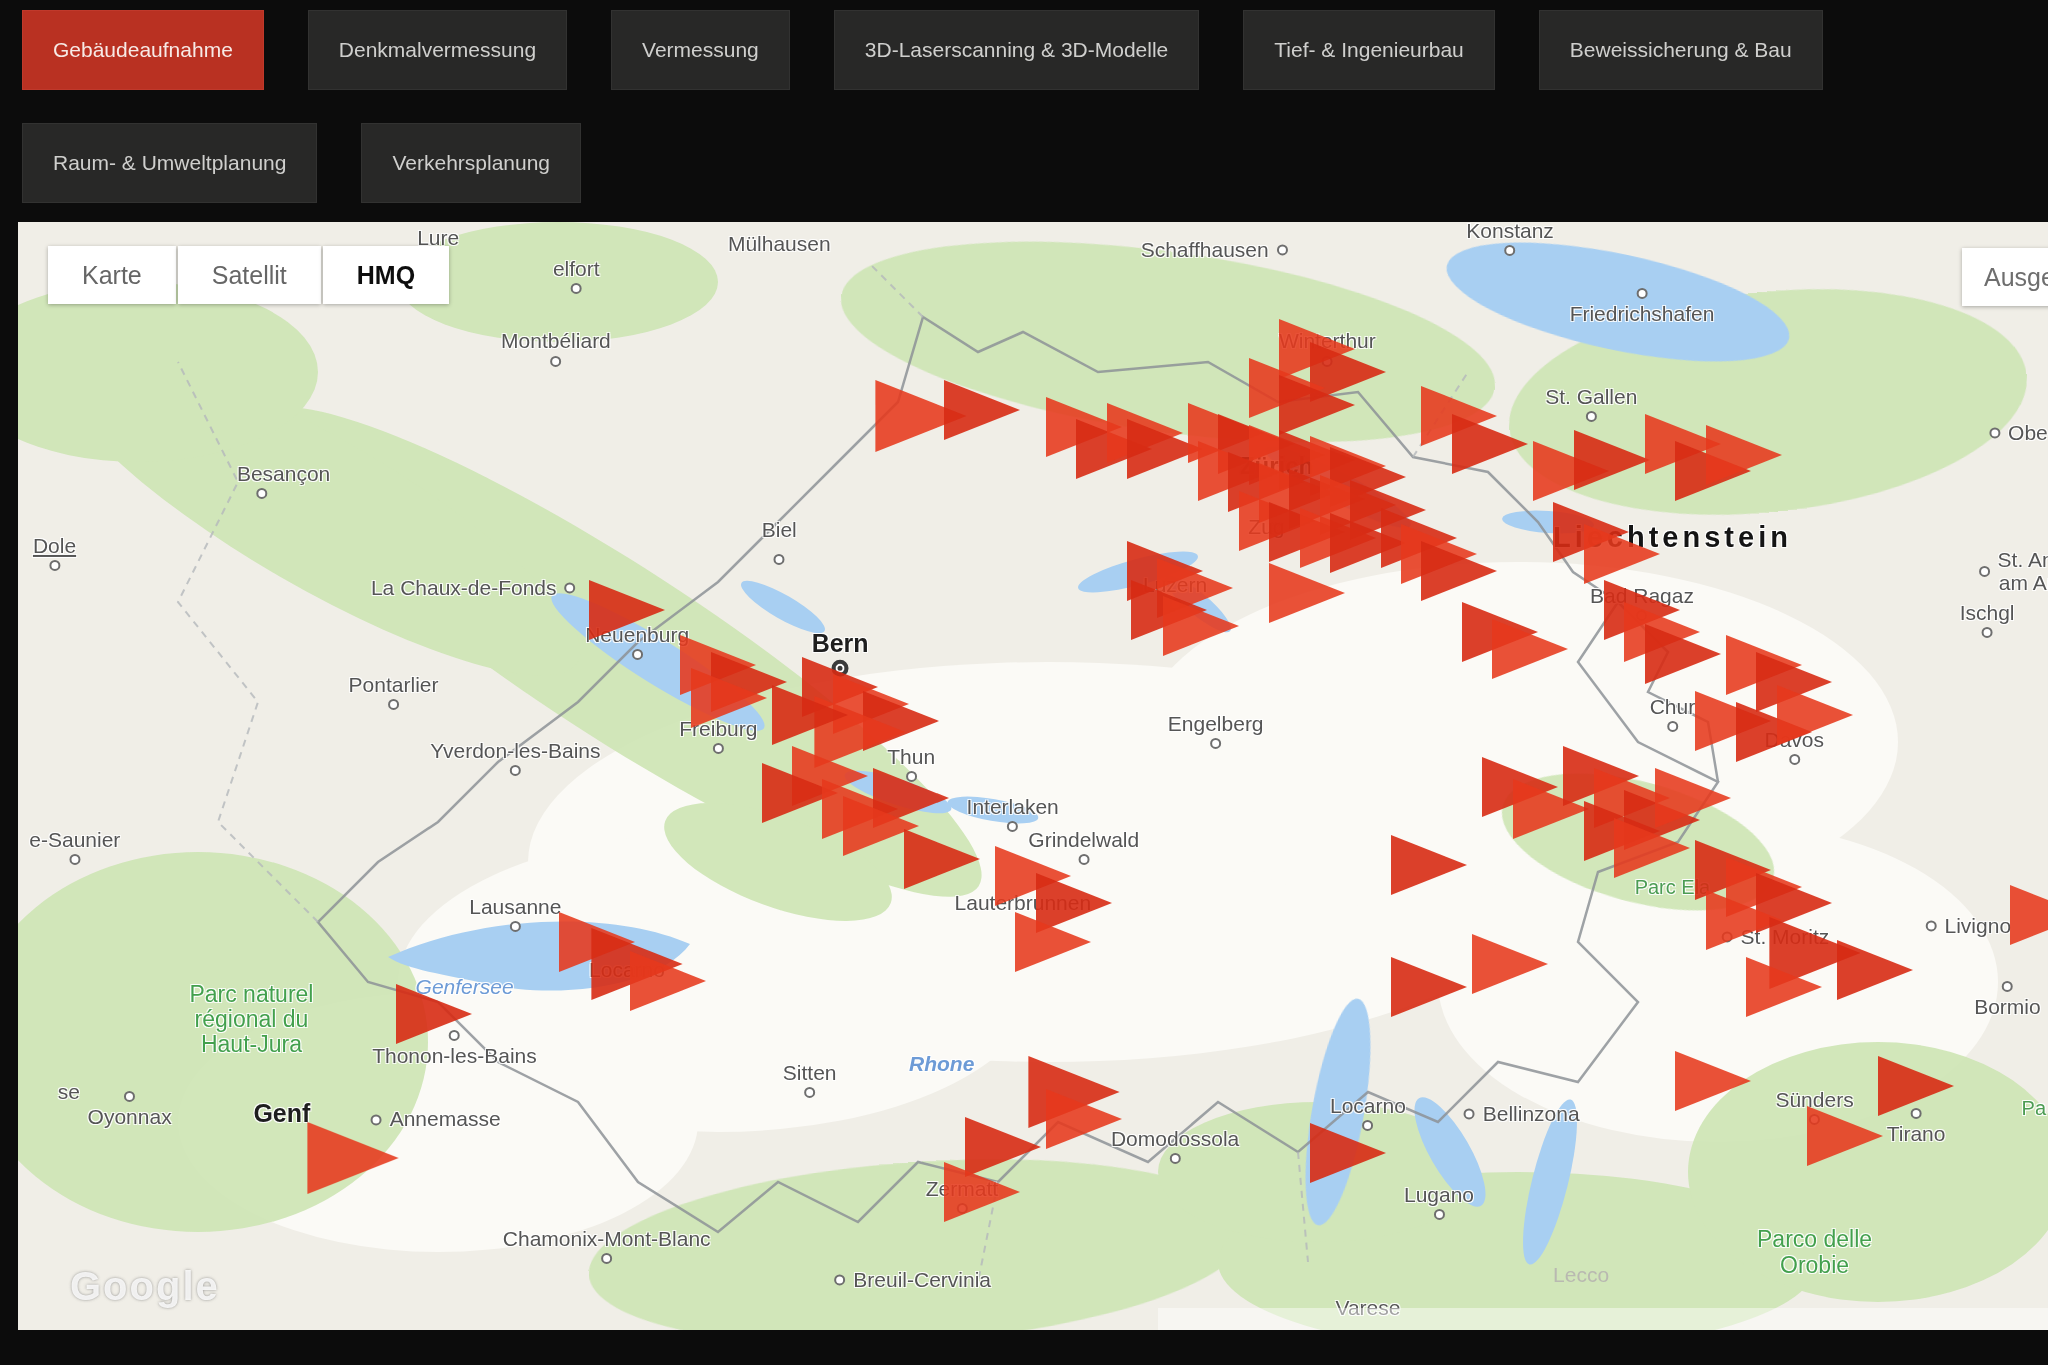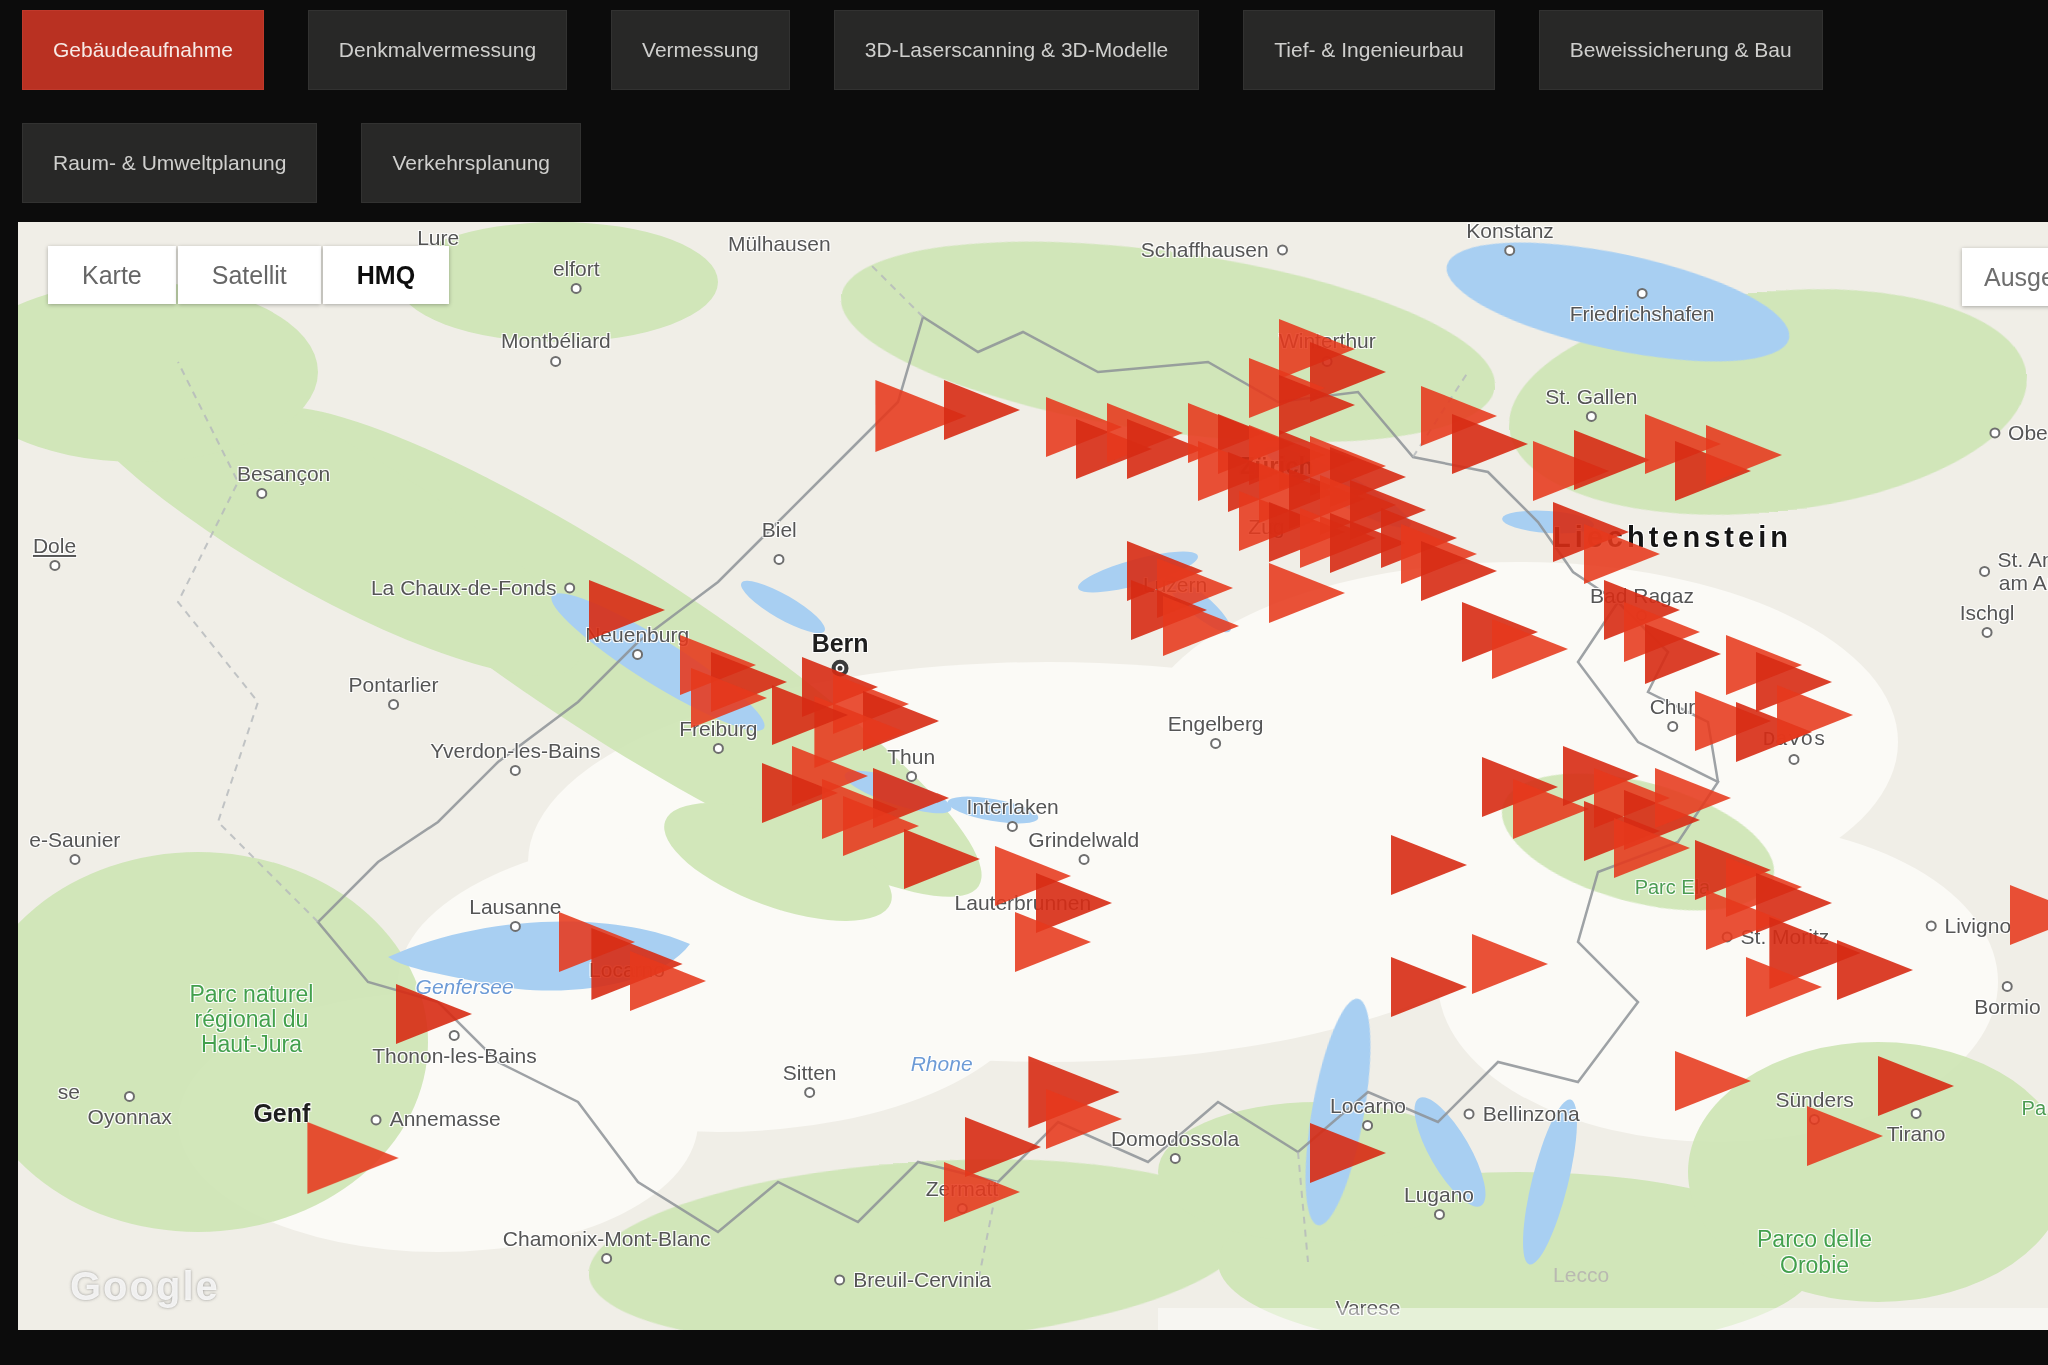--- a/index.html
+++ b/index.html
@@ -293,21 +293,21 @@
       <span class="dot"></span>
     </div>
     <div class="lbl st-city" style="left: 81.5%; top: 44.5%;">
       <div>
         <div style="text-align: center;">Chur</div>
       </div>
       <span class="dot"></span>
     </div>
     <div class="lbl st-city" style="left: 87.5%; top: 47.5%;">
       <div>
-        <div style="text-align: center; font-family: Liberation Mono, monospace;">Davos</div>
+        <div style="text-align: center;">Davos</div>
       </div>
       <span class="dot"></span>
     </div>
     <div class="lbl st-city" style="left: 34.5%; top: 46.5%;">
       <div>
         <div style="text-align: center;">Freiburg</div>
       </div>
       <span class="dot"></span>
     </div>
     <div class="lbl st-city" style="left: 59%; top: 46%;">
@@ -396,21 +396,21 @@
       <div>
         <div style="text-align: center;">Bormio</div>
       </div>
     </div>
     <div class="lbl st-city" style="left: 39%; top: 77.5%;">
       <div>
         <div style="text-align: center;">Sitten</div>
       </div>
       <span class="dot"></span>
     </div>
-    <div class="lbl st-water" style="left: 45.5%; top: 76%;">
+    <div class="lbl st-water" style="left: 45.5%; top: 76%; font-weight: bold;">
       <div>
         <div style="text-align: center;">Rhone</div>
       </div>
     </div>
     <div class="lbl st-city" style="left: 5.5%; top: 80%;">
       <span class="dot"></span>
       <div>
         <div style="text-align: center;">Oyonnax</div>
       </div>
     </div>

